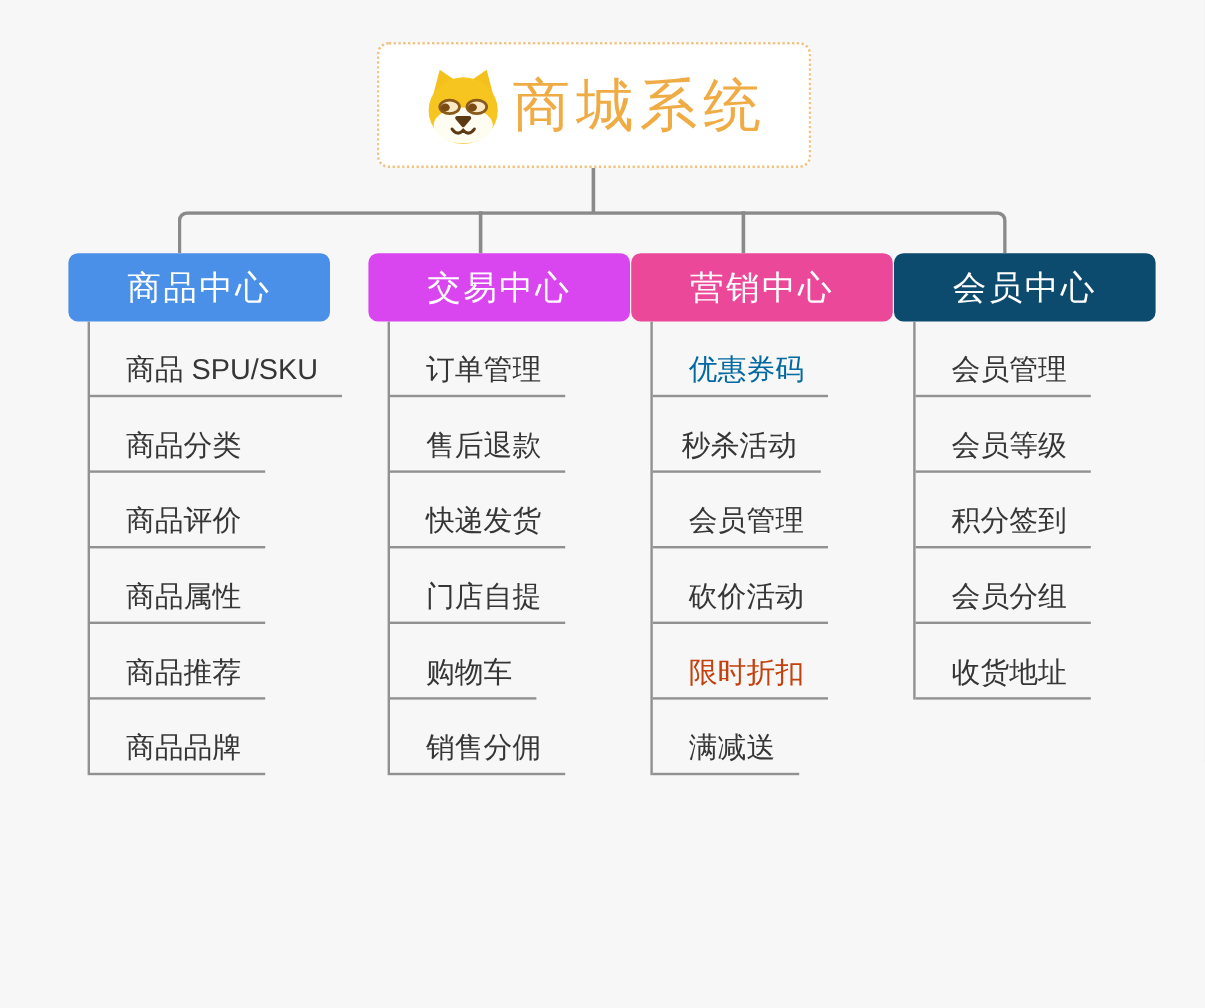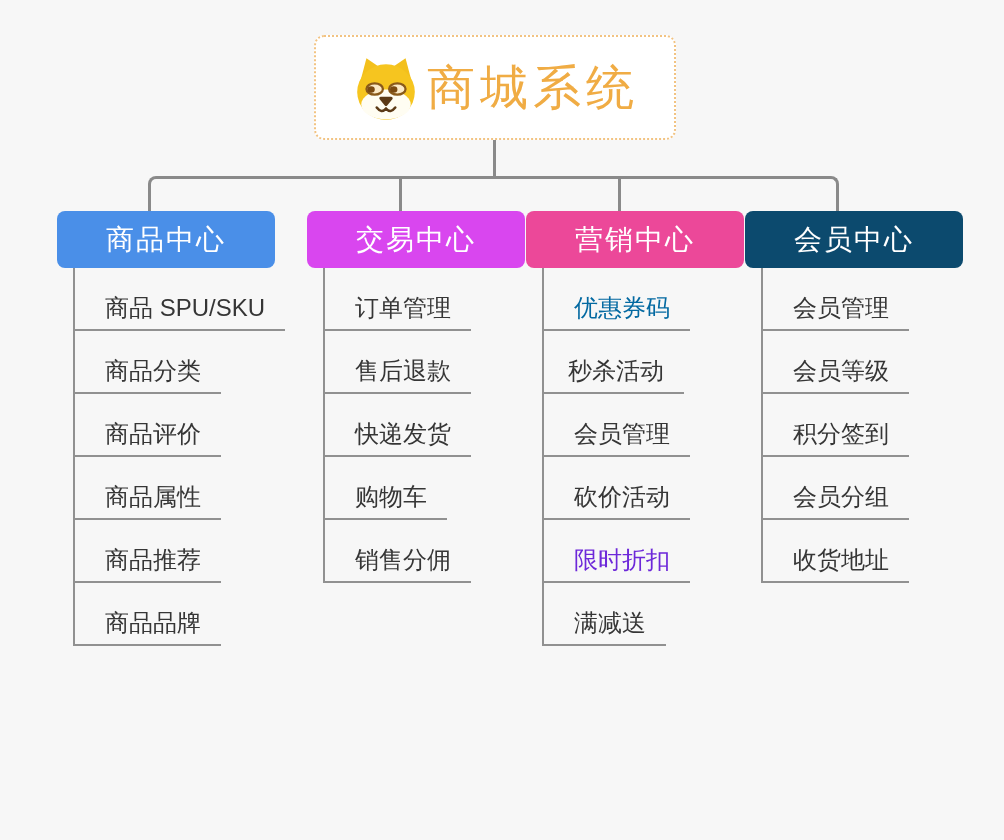--- a/index.html
+++ b/index.html
@@ -73,31 +73,32 @@
         <div class="branch-item" style="border-bottom-color: rgb(145, 145, 145); color: rgb(54, 54, 54);">商品属性</div>
         <div class="branch-item" style="border-bottom-color: rgb(145, 145, 145); color: rgb(54, 54, 54);">商品推荐</div>
         <div class="branch-item" style="border-bottom-color: rgb(145, 145, 145); color: rgb(54, 54, 54);">商品品牌</div>
       </div>
       <div class="drop" style="left: 398.5px; background: rgb(138, 138, 138);"></div>
       <div class="branch-header" style="left: 307px; background: #d946ef;">交易中心</div>
       <div class="branch-column" style="left: 323px; border-left-color: rgb(145, 145, 145);">
         <div class="branch-item" style="border-bottom-color: rgb(145, 145, 145); color: rgb(54, 54, 54);">订单管理</div>
         <div class="branch-item" style="border-bottom-color: rgb(145, 145, 145); color: rgb(54, 54, 54);">售后退款</div>
         <div class="branch-item" style="border-bottom-color: rgb(145, 145, 145); color: rgb(54, 54, 54);">快递发货</div>
+        <div class="branch-item" style="border-bottom-color: rgb(145, 145, 145); color: rgb(54, 54, 54);">门店自提</div>
         <div class="branch-item" style="border-bottom-color: rgb(145, 145, 145); color: rgb(54, 54, 54);">购物车</div>
         <div class="branch-item" style="border-bottom-color: rgb(145, 145, 145); color: rgb(54, 54, 54);">销售分佣</div>
       </div>
       <div class="drop" style="left: 617.5px; background: rgb(138, 138, 138);"></div>
       <div class="branch-header" style="left: 526px; background: #ec4899;">营销中心</div>
       <div class="branch-column" style="left: 542px; border-left-color: rgb(145, 145, 145);">
         <div class="branch-item" style="border-bottom-color: rgb(145, 145, 145); color: #0369a1;">优惠券码</div>
         <div class="branch-item" style="border-bottom-color: rgb(145, 145, 145); color: rgb(54, 54, 54); padding-left: 24px;">秒杀活动</div>
         <div class="branch-item" style="border-bottom-color: rgb(145, 145, 145); color: rgb(54, 54, 54);">会员管理</div>
         <div class="branch-item" style="border-bottom-color: rgb(145, 145, 145); color: rgb(54, 54, 54);">砍价活动</div>
-        <div class="branch-item" style="border-bottom-color: rgb(145, 145, 145); color: #6d28d9;">限时折扣</div>
+        <div class="branch-item" style="border-bottom-color: rgb(145, 145, 145); color: #c2410c;">限时折扣</div>
         <div class="branch-item" style="border-bottom-color: rgb(145, 145, 145); color: rgb(54, 54, 54);">满减送</div>
       </div>
       <div class="branch-header" style="left: 745px; background: #0c4a6e;">会员中心</div>
       <div class="branch-column" style="left: 761px; border-left-color: rgb(145, 145, 145);">
         <div class="branch-item" style="border-bottom-color: rgb(145, 145, 145); color: rgb(54, 54, 54);">会员管理</div>
         <div class="branch-item" style="border-bottom-color: rgb(145, 145, 145); color: rgb(54, 54, 54);">会员等级</div>
         <div class="branch-item" style="border-bottom-color: rgb(145, 145, 145); color: rgb(54, 54, 54);">积分签到</div>
         <div class="branch-item" style="border-bottom-color: rgb(145, 145, 145); color: rgb(54, 54, 54);">会员分组</div>
         <div class="branch-item" style="border-bottom-color: rgb(145, 145, 145); color: rgb(54, 54, 54);">收货地址</div>
       </div>

